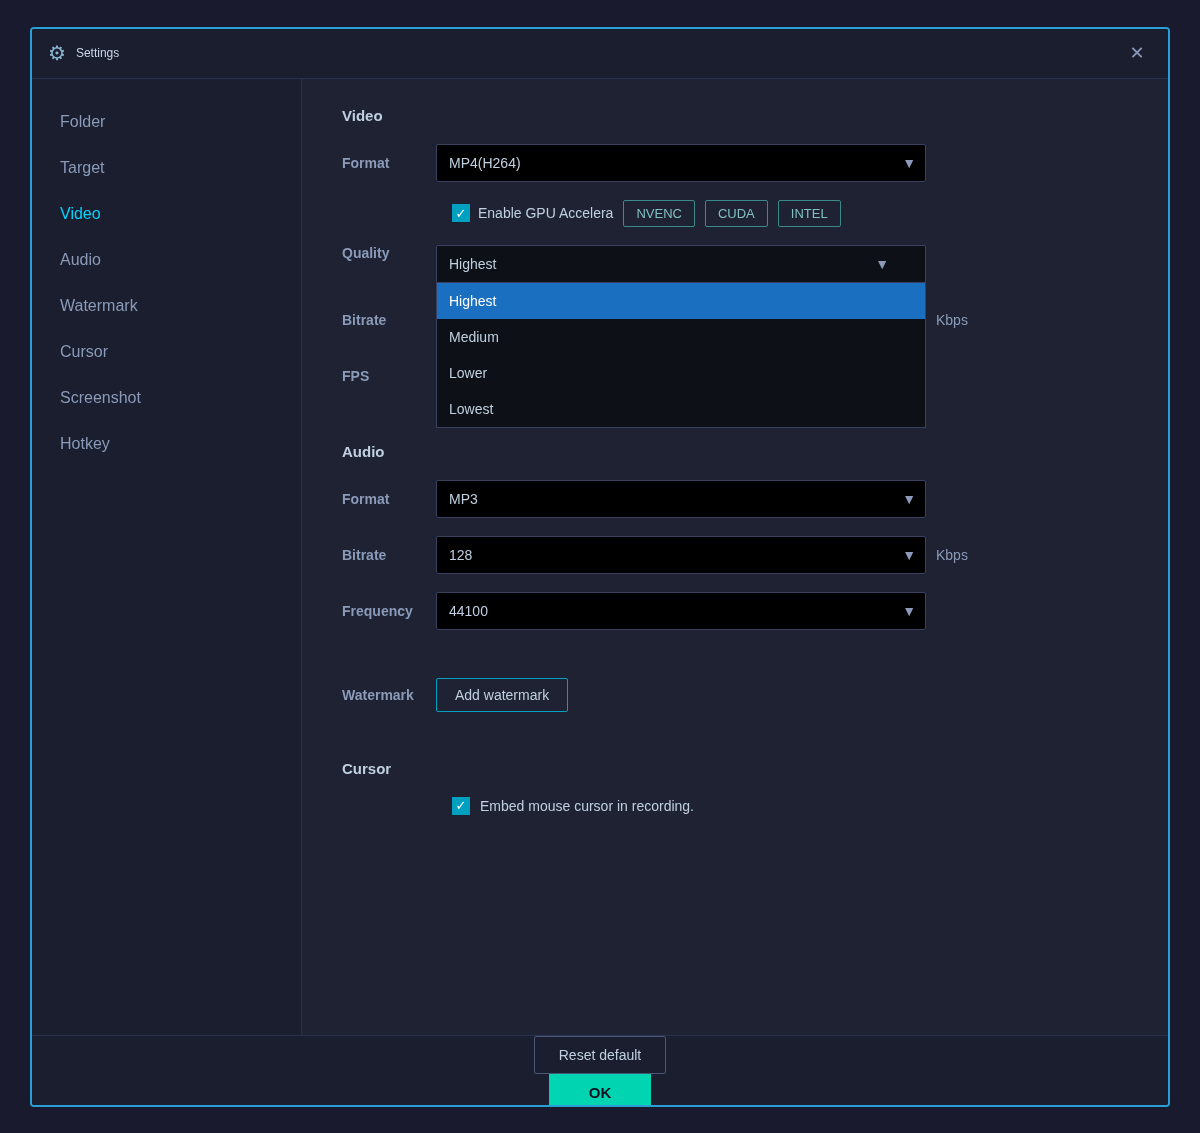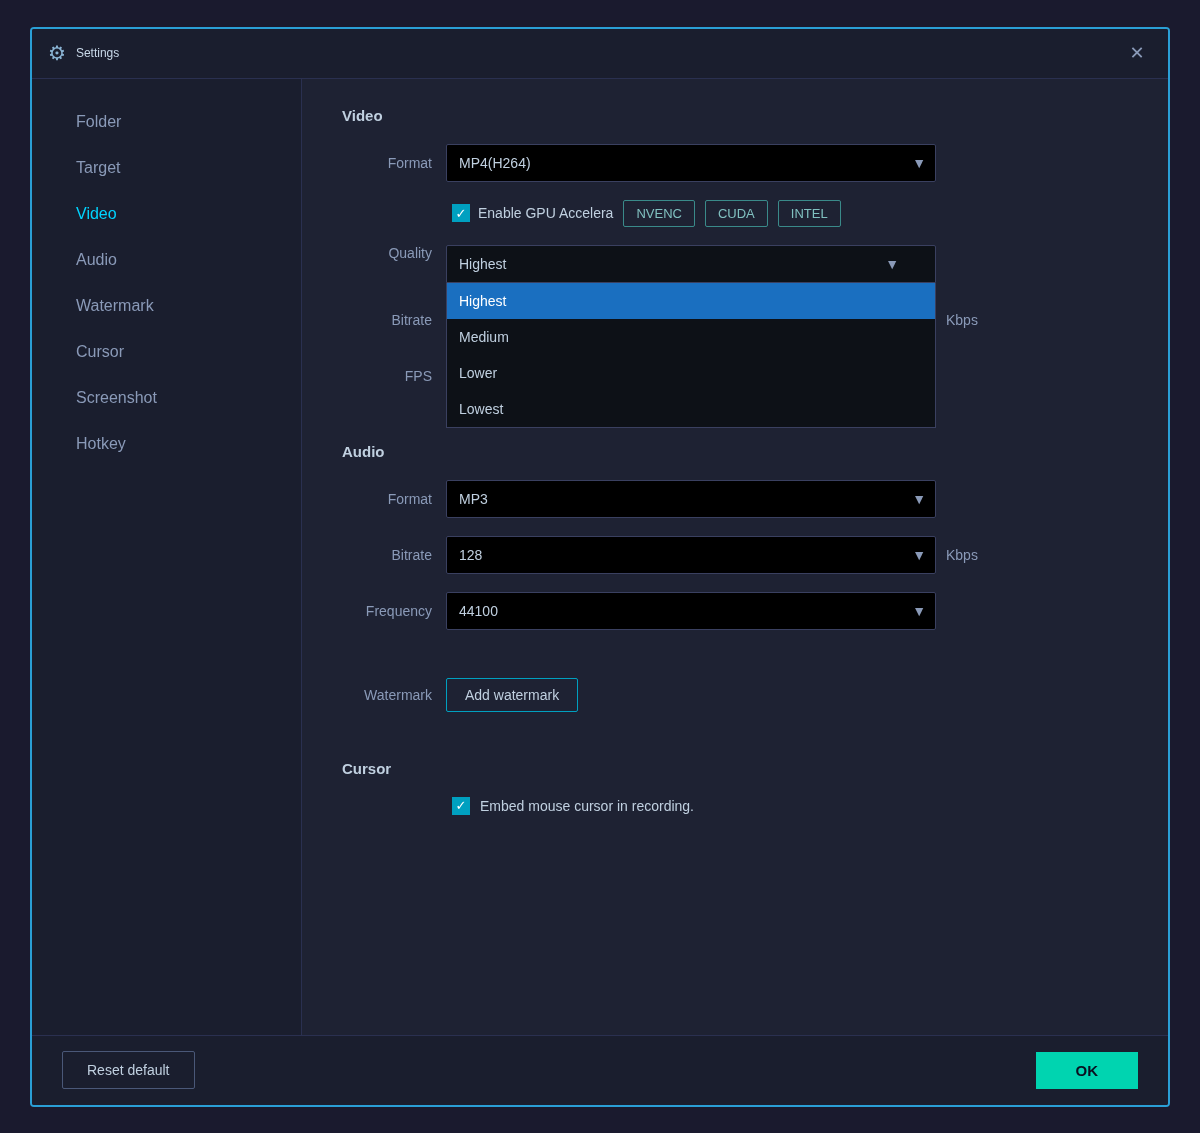--- a/index.html
+++ b/index.html
@@ -59,21 +59,21 @@
       overflow: hidden;
     }
     .sidebar {
       width: 270px;
       background: #1a1e2e;
       border-right: 1px solid #2a3050;
       padding: 20px 0;
       flex-shrink: 0;
     }
     .sidebar-item {
-      padding: 14px 44px;
+      padding: 14px 28px;
       color: #8a9ab8;
       font-size: 16px;
       cursor: pointer;
     }
     .sidebar-item.active { color: #00d4ff; }
     .content-area {
       flex: 1;
       overflow-y: auto;
       padding: 28px 40px;
       background: #1e2233;
@@ -90,23 +90,23 @@
     }
     .form-row {
       display: flex;
       align-items: center;
       margin-bottom: 18px;
     }
     .form-label {
       color: #8a9ab8;
       font-size: 14px;
       width: 90px;
-      text-align: right;
-      margin-right: 14px;
-      flex-shrink: 0;
+      margin-right: 4px;
+      flex-shrink: 0;
+      font-weight: bold;
     }
     .form-unit {
       color: #8a9ab8;
       font-size: 14px;
       margin-left: 10px;
     }
     .select-wrapper {
       position: relative;
       flex: 1;
       max-width: 490px;
@@ -210,20 +210,21 @@
     }
     .footer {
       background: #1a1e2e;
       height: 70px;
       display: flex;
       align-items: center;
       justify-content: space-between;
       padding: 0 30px;
       border-top: 1px solid #2a3050;
       flex-shrink: 0;
+      flex-direction: column;
     }
     .btn-reset {
       background: transparent;
       border: 1px solid #4a5878;
       color: #c0d0e0;
       padding: 10px 24px;
       font-size: 14px;
       cursor: pointer;
       border-radius: 2px;
     }

